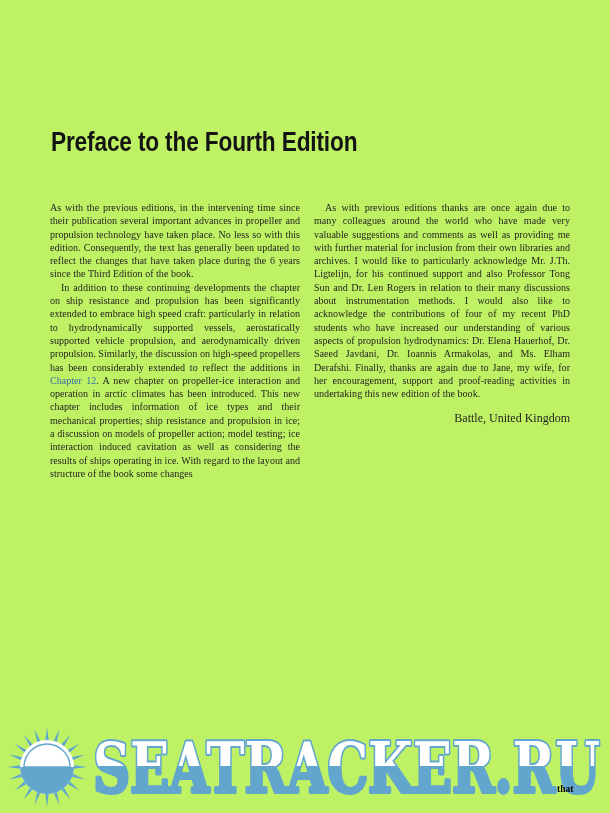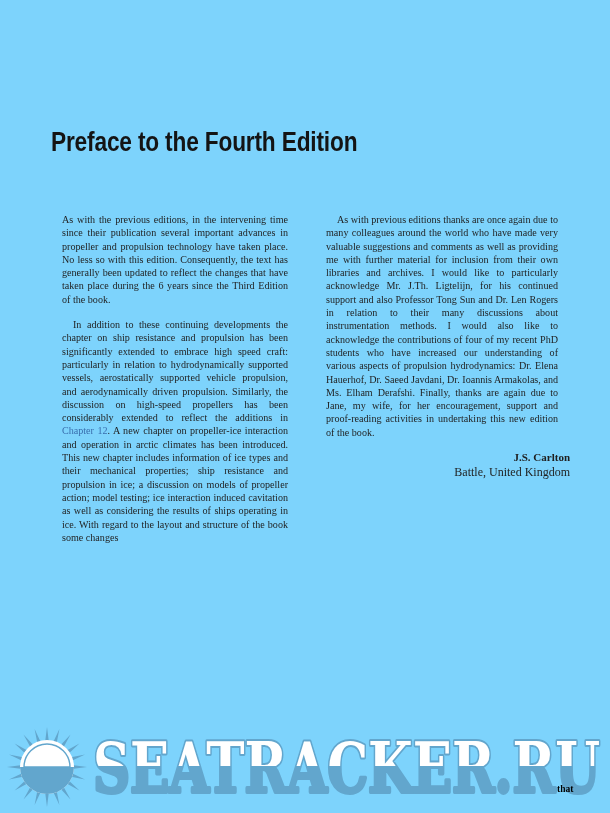--- a/index.html
+++ b/index.html
@@ -1,35 +1,35 @@
 <!DOCTYPE html>
 <html><head>
   <meta charset="utf-8">
   <style>
     html,body { margin:0; padding:0; background:#e8e8e8; }
     .page {
       position:relative; width:610px; height:813px; margin:0 auto;
-      background:#7dd3fc; overflow:hidden;
+      background:#bef264; overflow:hidden;
       font-family:"Liberation Serif", serif; color:#1f1f1f;
     }
     .title {
       position:absolute; left:51px; top:127px; margin:0;
       font-family:"Liberation Sans", sans-serif; font-weight:bold;
       font-size:27px; line-height:30px; color:#141414;
       transform:scaleX(0.84); transform-origin:left center;
       letter-spacing:-0.2px; white-space:nowrap;
     }
     .col {
       position:absolute; top:201px;
       font-size:10.1px; line-height:13.3px;
       text-align:justify; hyphens:none;
     }
     .col-left  { left:50px;  width:250px; }
     .col-right { left:314px; width:256px; }
-    .para { margin:12px; }
+    .para { margin:0; }
     .para.indent { text-indent:11px;font-family:Liberation Serif, serif; }
     .chapter-link { color:#3a6fae; text-decoration:none; cursor:pointer; }
     .signature { margin-top:12px; text-align:right; }
     .sig-name { font-weight:bold; font-size:11px; line-height:13px; }
     .sig-loc  { font-size:12px; line-height:12px; margin-top:2px; }
     .watermark { position:absolute; left:0; top:718px; z-index:2; }
     .page-num {
       position:absolute; left:557px; top:784px; z-index:3;
       font-size:9.5px; font-weight:bold; color:#000;
     }
@@ -42,21 +42,20 @@
   <h1 class="title">Preface to the Fourth Edition</h1>
 
   <div class="col col-left">
     <p class="para">As with the previous editions, in the intervening time since their publication several important advances in propeller and propulsion technology have taken place. No less so with this edition. Consequently, the text has generally been updated to reflect the changes that have taken place during the 6 years since the Third Edition of the book.</p>
     <p class="para indent"><span>In addition to these continuing developments the chapter on ship resistance and propulsion has been significantly extended to embrace high speed craft: particularly in relation to hydrodynamically supported vessels, aerostatically supported vehicle propulsion, and aerodynamically driven propulsion. Similarly, the discussion on high-speed propellers has been considerably extended to reflect the additions in </span><a class="chapter-link">Chapter 12</a><span>. A new chapter on propeller-ice interaction and operation in arctic climates has been introduced. This new chapter includes information of ice types and their mechanical properties; ship resistance and propulsion in ice; a discussion on models of propeller action; model testing; ice interaction induced cavitation as well as considering the results of ships operating in ice. With regard to the layout and structure of the book some changes</span></p>
   </div>
 
   <div class="col col-right">
     <p class="para indent">As with previous editions thanks are once again due to many colleagues around the world who have made very valuable suggestions and comments as well as providing me with further material for inclusion from their own libraries and archives. I would like to particularly acknowledge Mr. J.Th. Ligtelijn, for his continued support and also Professor Tong Sun and Dr. Len Rogers in relation to their many discussions about instrumentation methods. I would also like to acknowledge the contributions of four of my recent PhD students who have increased our understanding of various aspects of propulsion hydrodynamics: Dr. Elena Hauerhof, Dr. Saeed Javdani, Dr. Ioannis Armakolas, and Ms. Elham Derafshi. Finally, thanks are again due to Jane, my wife, for her encouragement, support and proof-reading activities in undertaking this new edition of the book.</p>
     <div class="signature">
-      <div class="sig-name">J.S. Carlton</div>
       <div class="sig-loc">Battle, United Kingdom</div>
     </div>
   </div>
 
   <svg class="watermark" width="610" height="95" viewBox="0 0 610 95">
     <defs>
       <linearGradient id="wmgrad" gradientUnits="userSpaceOnUse" x1="0" y1="0" x2="0" y2="95">
         <stop offset="0.505" stop-color="#ffffff"></stop>
         <stop offset="0.505" stop-color="#62a6cd"></stop>
         <stop offset="1" stop-color="#62a6cd"></stop>

